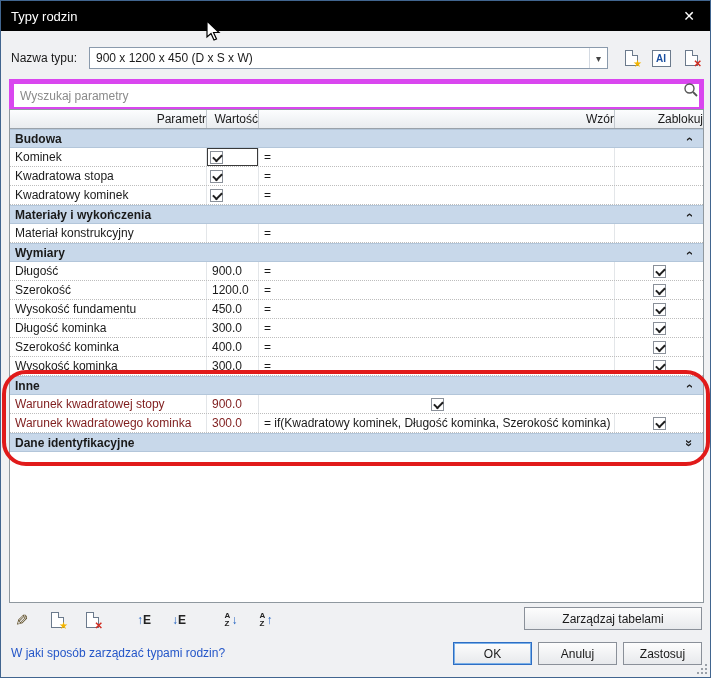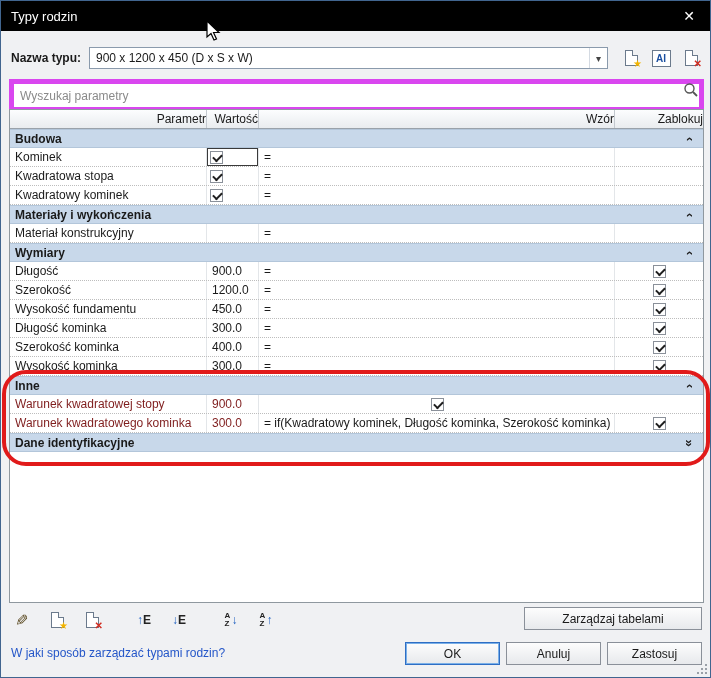--- a/index.html
+++ b/index.html
@@ -24,21 +24,21 @@
   }
   .titlebar .close {
     margin-left: auto; width: 22px; text-align: center;
     font-size: 14px; cursor: pointer;
   }
   
   .typename-row {
     position: absolute; top: 46px; left: 10px; right: 8px;
     height: 22px; display: flex; align-items: center;
   }
-  .typename-row .lbl { width: 78px; flex: none; font-weight: bold; }
+  .typename-row .lbl { width: 78px; flex: none; }
   .combo {
     flex: 1; height: 22px; background: #fff;
     border: 1px solid #8a9aac; display: flex; align-items: center;
     padding-left: 6px; margin-right: 12px; position: relative;
   }
   .combo .arrow {
     position: absolute; right: 0; top: 0; width: 18px; height: 100%;
     display: flex; align-items: center; justify-content: center;
     color: #444; border-left: 1px solid #d4dae2; font-size: 10px;
   }
@@ -140,21 +140,21 @@
   .gap-sm { width: 4px; }
   
   .btn {
     height: 23px; border: 1px solid #8a9099;
     background: linear-gradient(#fdfdfd, #e7e9ec);
     display: flex; align-items: center; justify-content: center;
     font-size: 12px; cursor: pointer;
   }
   .manage-btn { position: absolute; right: 8px; top: 606px; width: 178px; }
   .btnrow { position: absolute; right: 8px; top: 641px; display: flex; gap: 6px; }
-  .btnrow .btn { width: 95px; }
+  .btnrow .btn { width: 79px; }
   .btn.default { border: 1px solid #2e6ec4; box-shadow: inset 0 0 0 1px #7ab0e8; }
   .help-link {
     position: absolute; left: 10px; top: 645px;
     color: #2456c8; cursor: pointer;
   }
   
   .grip { position: absolute; right: 3px; bottom: 3px; width: 12px; height: 12px; }
   .grip i {
     position: absolute; width: 2px; height: 2px; background: #9aa0a8;
   }

